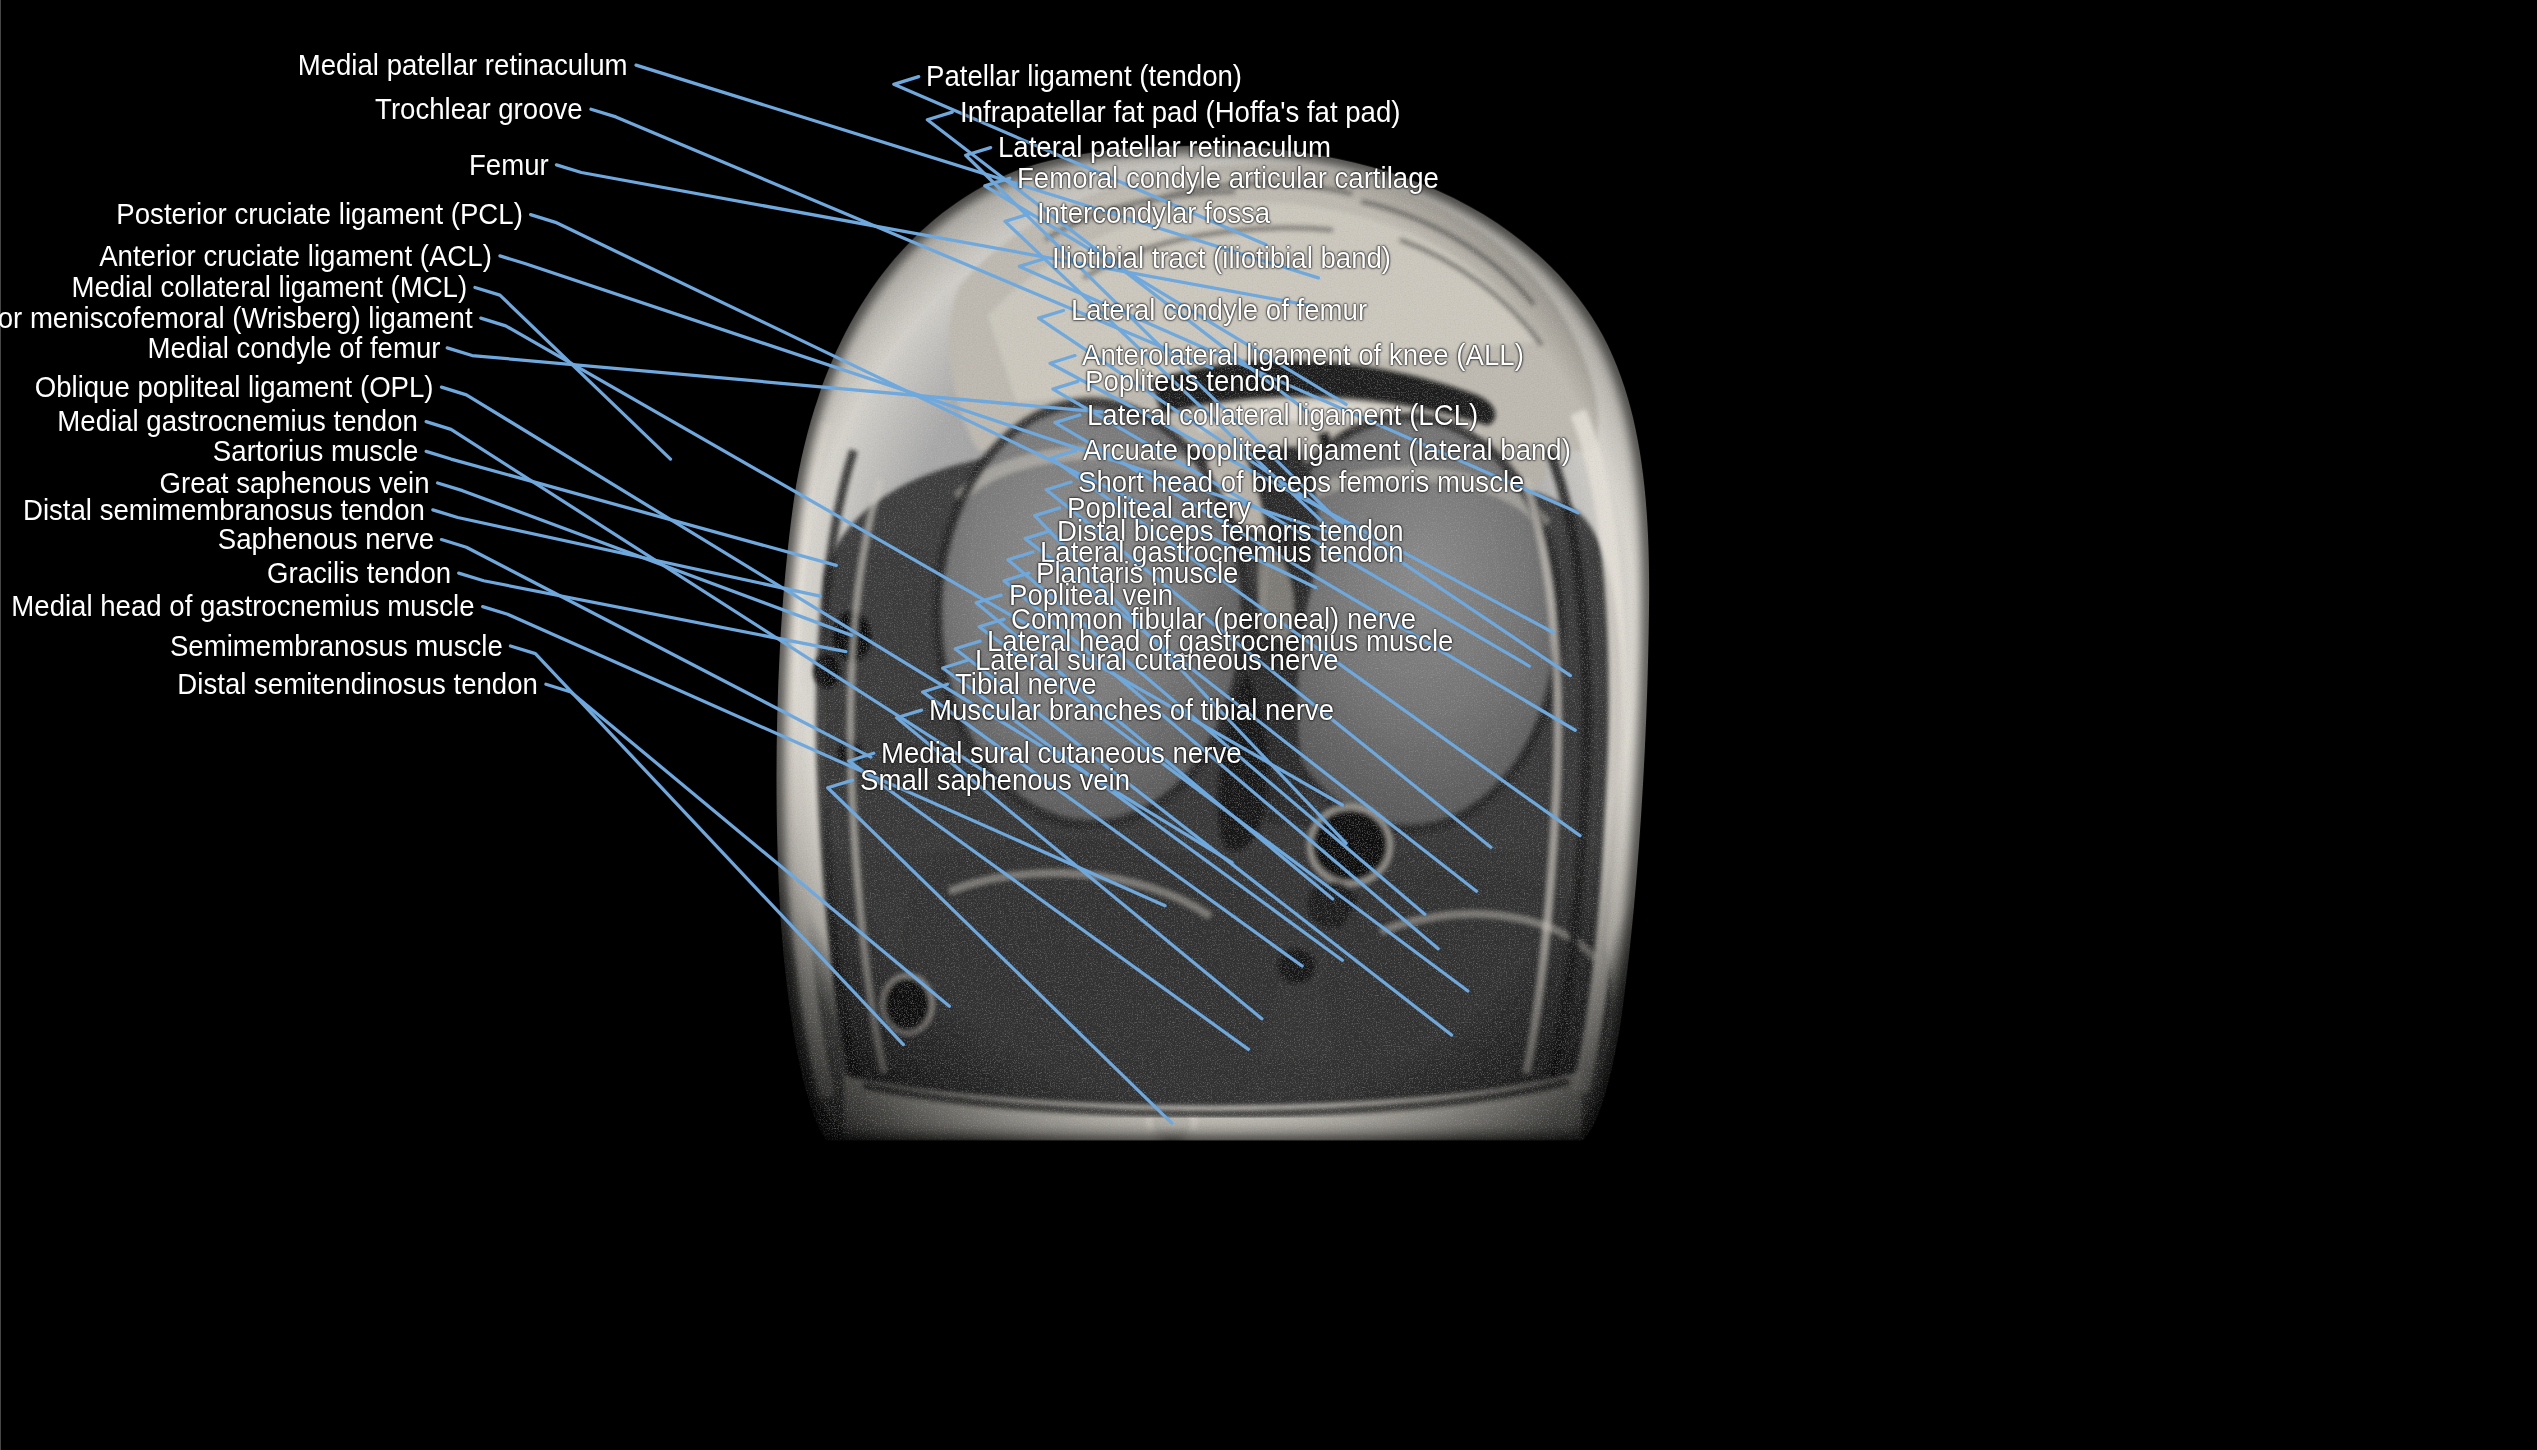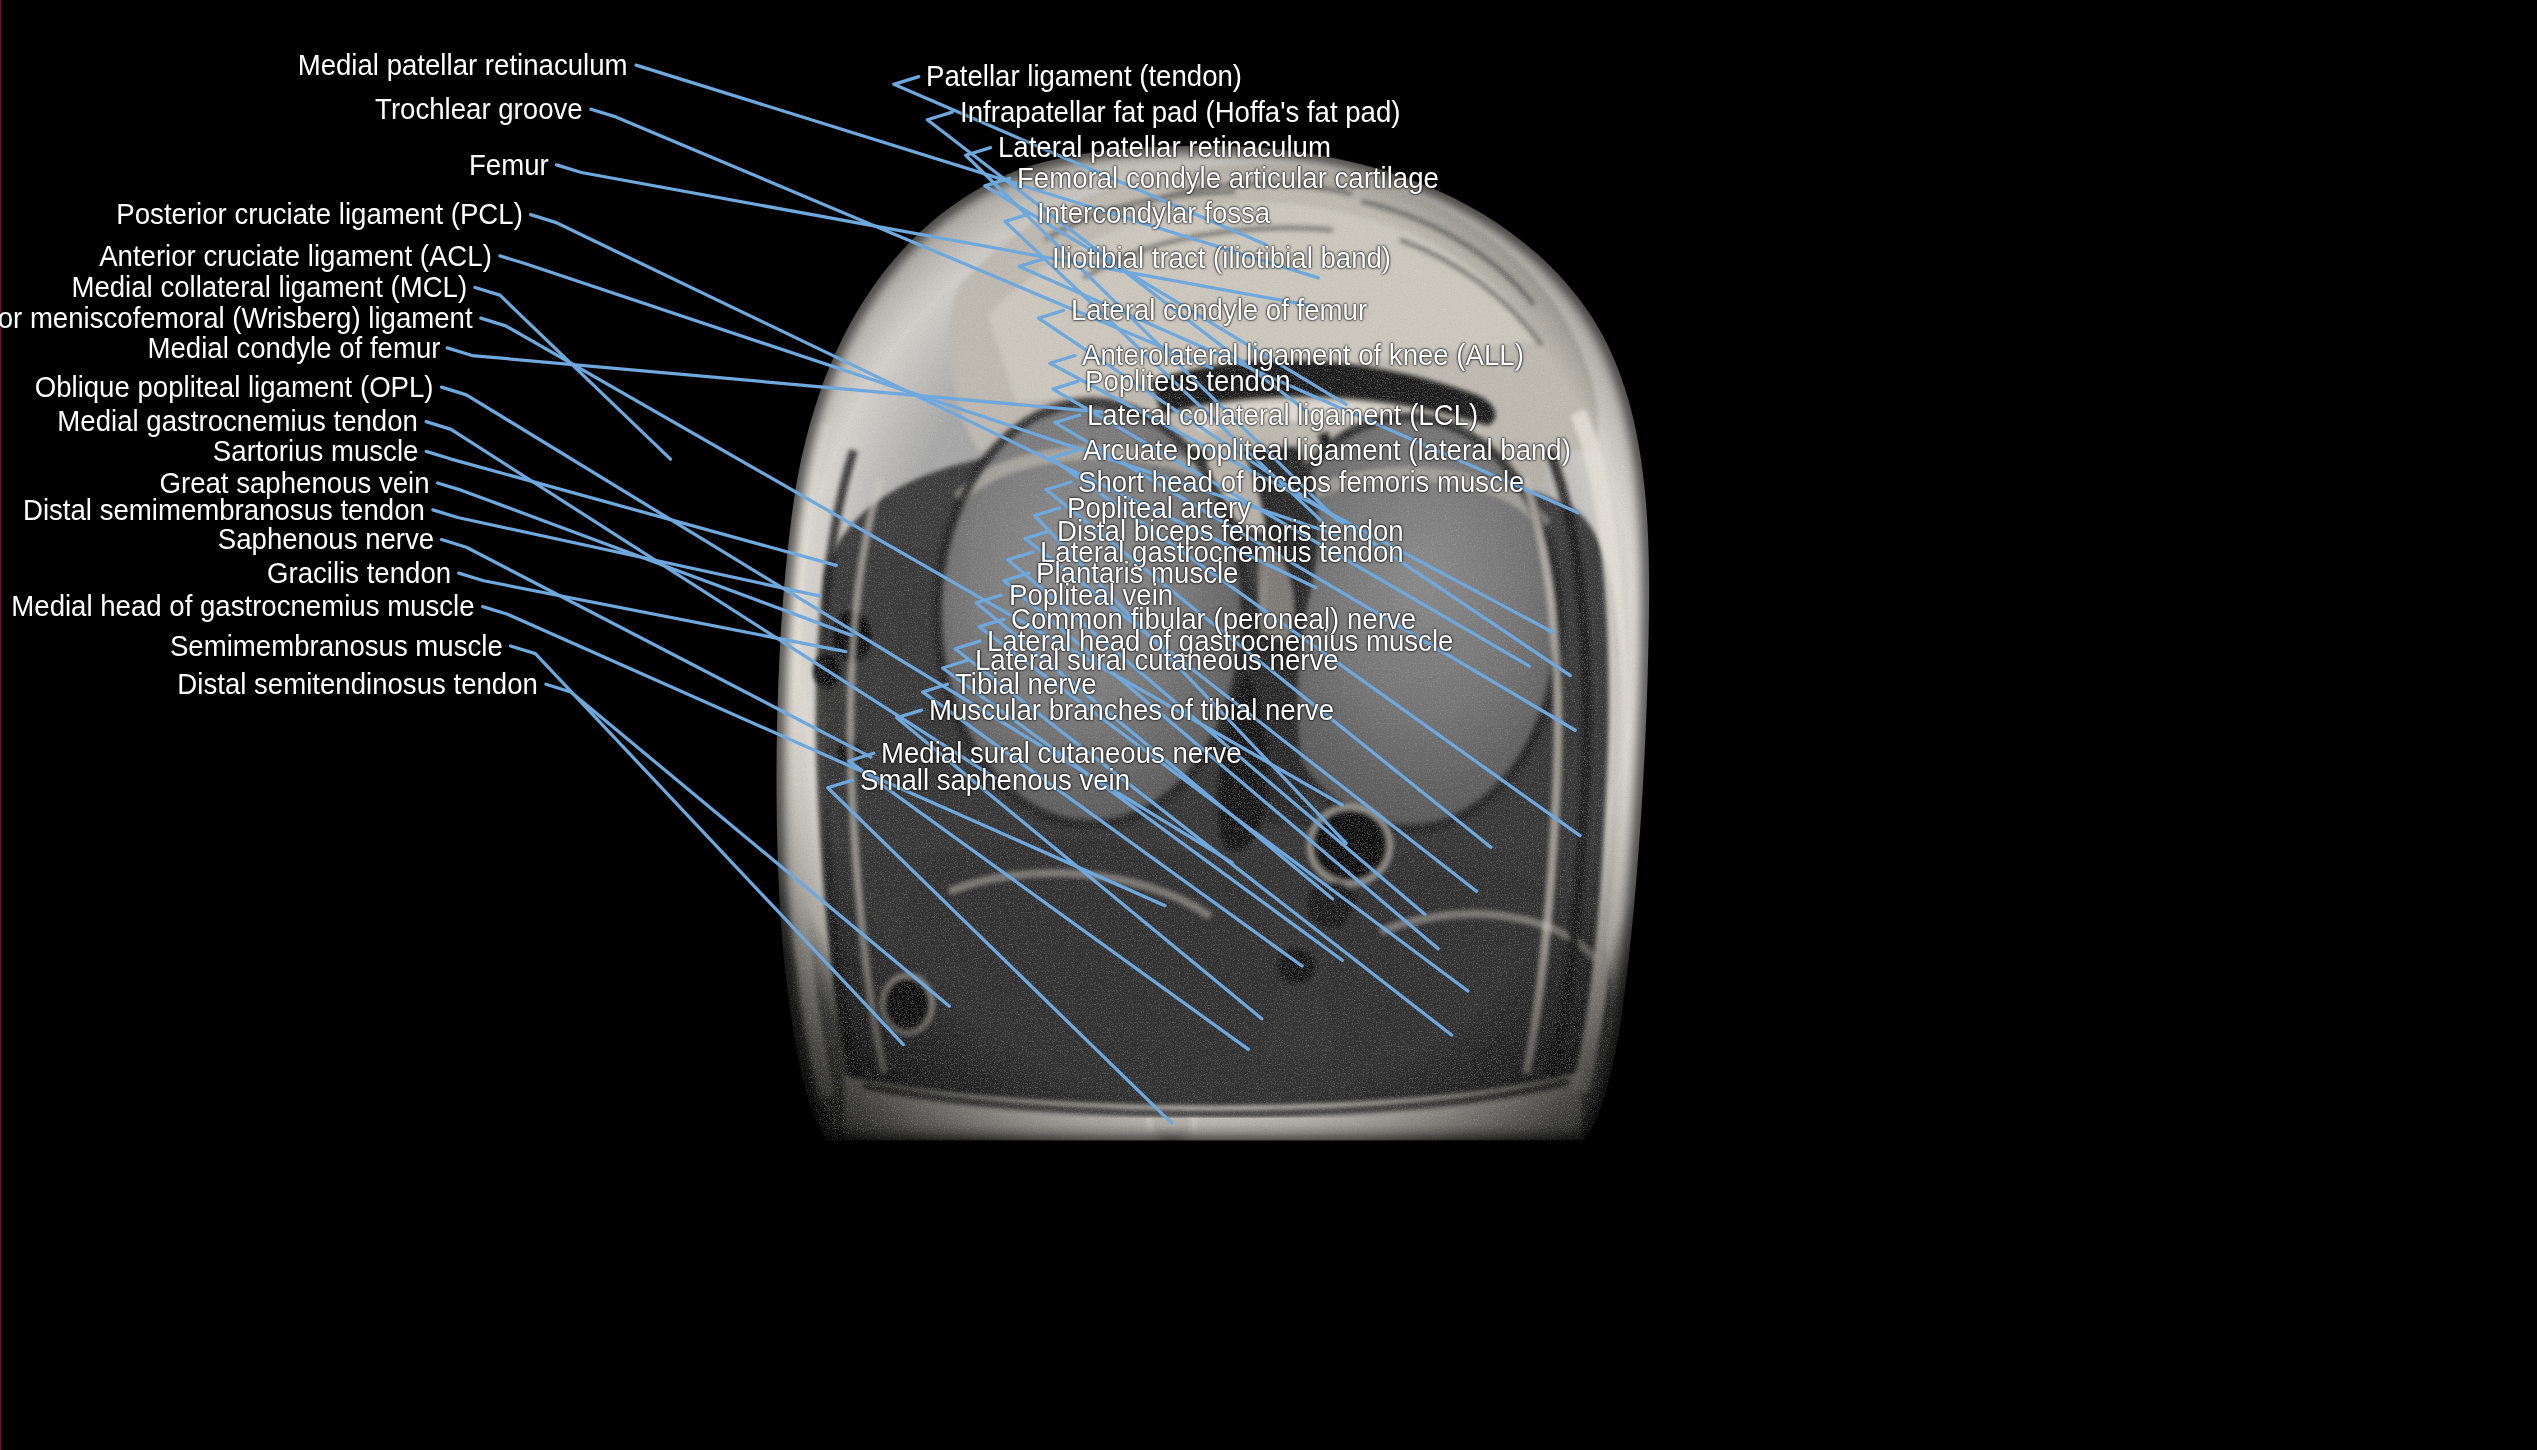--- a/index.html
+++ b/index.html
@@ -1,21 +1,21 @@
 <!DOCTYPE html>
 <html><head>
 <meta charset="utf-8">
 <title>Axial MRI Knee Anatomy</title>
 <style>
   html,body{margin:0;padding:0;background:#000;}
   body{
     width:2538px;height:1450px;overflow:hidden;position:relative;
     font-family:"Liberation Sans","DejaVu Sans",sans-serif;
   }
-  #stage{position:absolute;inset:0;background:#be185d;}
+  #stage{position:absolute;inset:0;background:#737373;}
 
   
   #mri-wrap{position:absolute;left:0;top:0;width:2538px;height:1450px;}
   #mri-svg{position:absolute;left:0;top:0;}
 
   
   #leaders{position:absolute;left:0;top:0;width:2538px;height:1450px;pointer-events:none;}
 
   
   .lbl{

